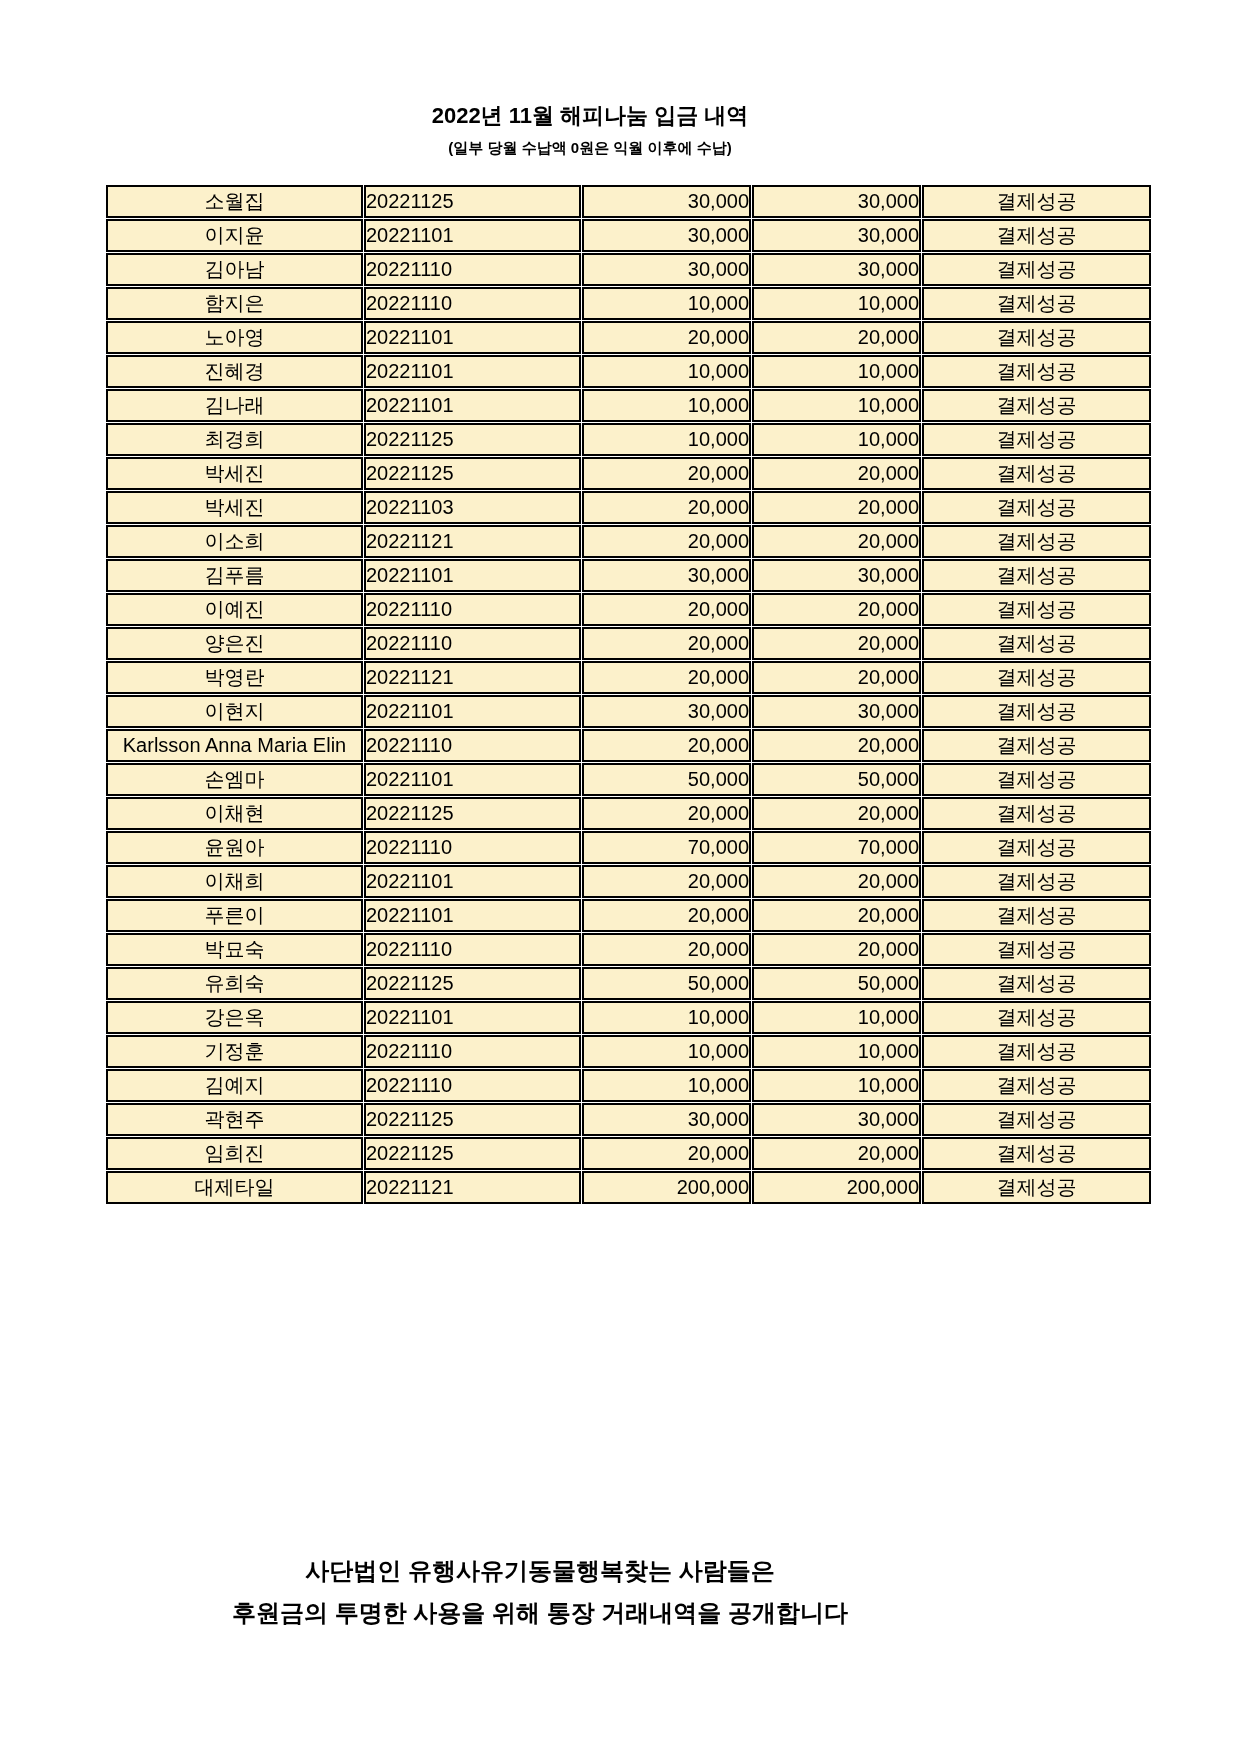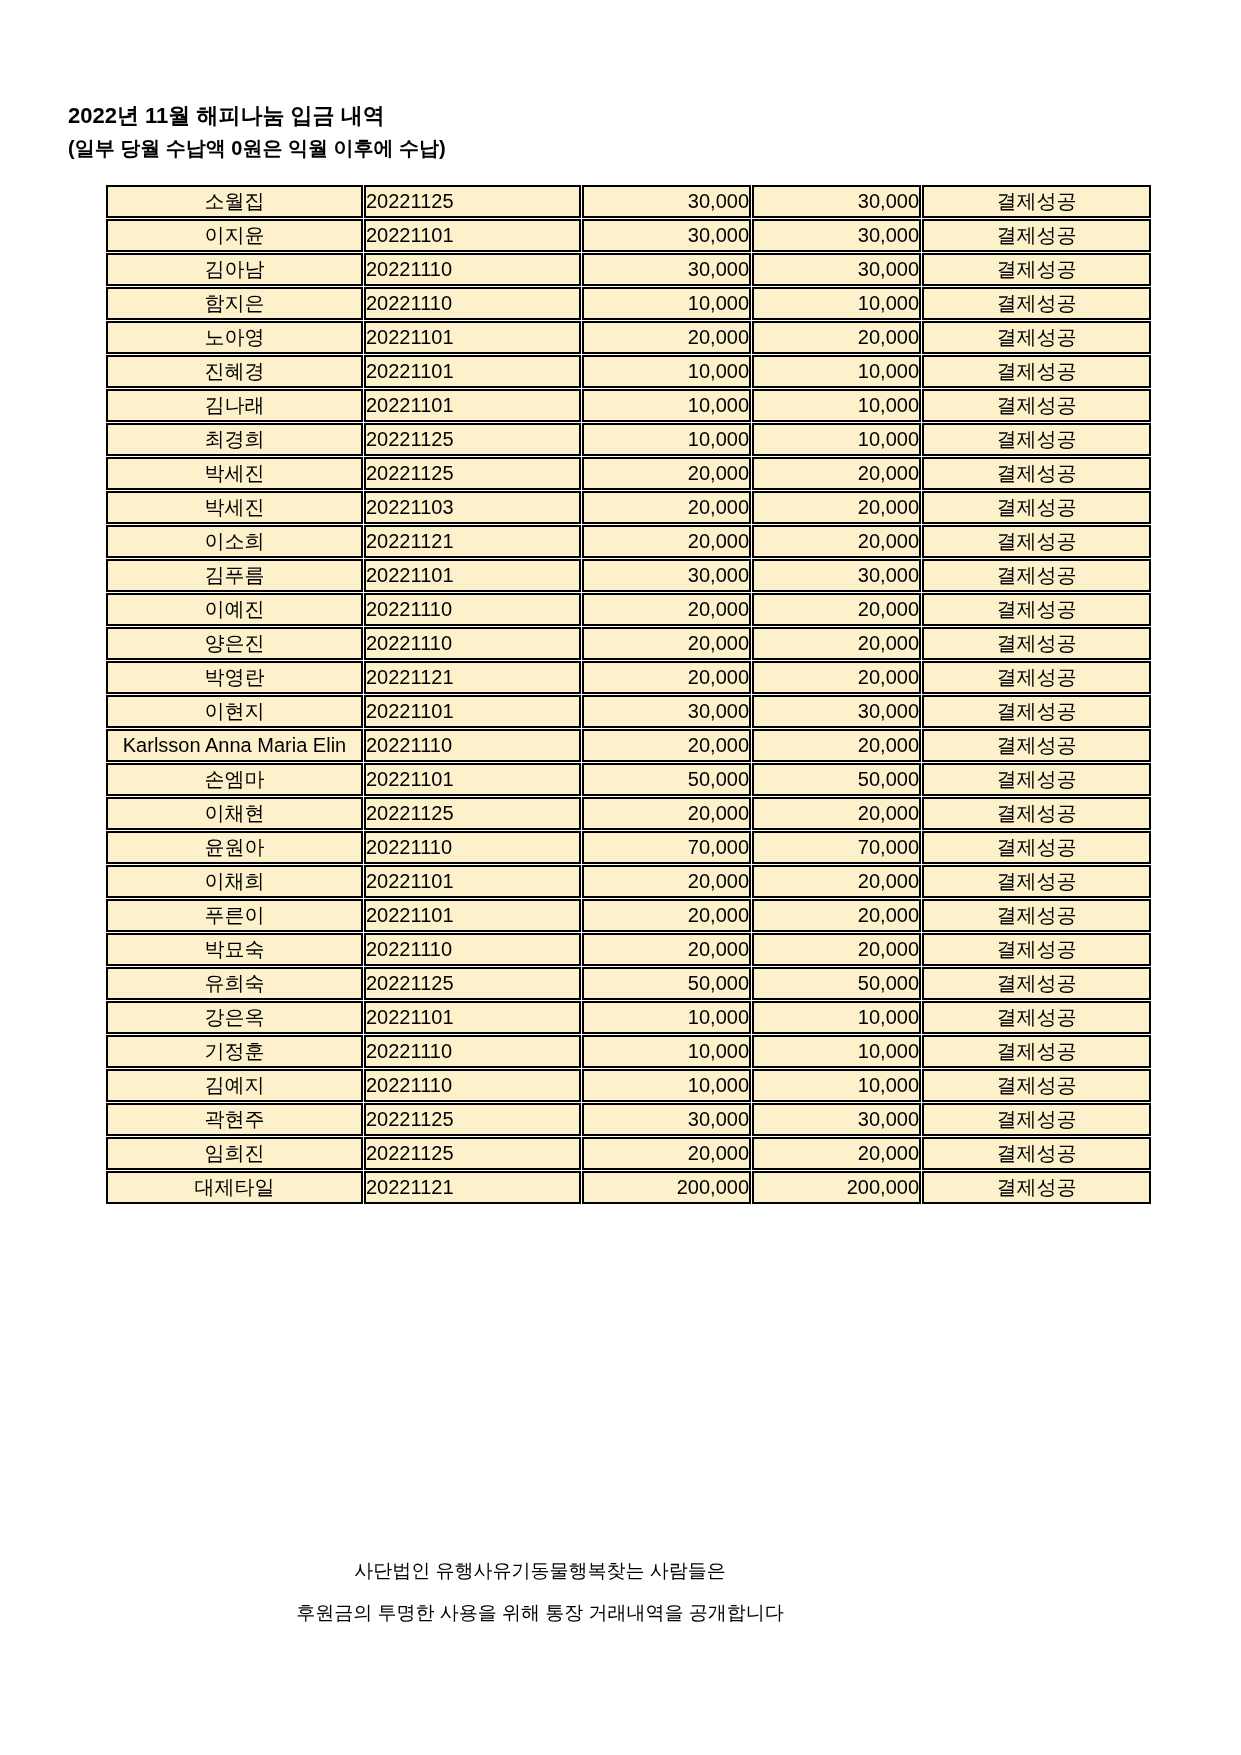--- a/index.html
+++ b/index.html
@@ -10,32 +10,32 @@
     width: 1241px;
     height: 1755px;
     background: #ffffff;
     position: relative;
     font-family: "Liberation Sans", "DejaVu Sans", sans-serif;
     color: #000000;
   }
   .title-block {
     position: absolute;
     top: 100px;
-    left: 68px;
+    left: 90px;
     width: 1000px;
-    text-align: left;
+    text-align: center;
   }
   .doc-title {
     font-size: 22px;
     font-weight: bold;
     line-height: 32px;
     margin: 0;
   }
   .doc-subtitle {
-    font-size: 20px;
+    font-size: 15px;
     font-weight: bold;
     line-height: 32px;
     margin: 0;
   }
   table.ledger {
     position: absolute;
     top: 184px;
     left: 105px;
     width: 1041px;
     table-layout: fixed;
@@ -64,22 +64,22 @@
   col.w-status { width: 229px; }
 
   .footer-block {
     position: absolute;
     top: 1550px;
     left: 40px;
     width: 1000px;
     text-align: center;
   }
   .footer-line {
-    font-size: 19px;
-    font-weight: normal;
+    font-size: 24px;
+    font-weight: bold;
     line-height: 42px;
     margin: 0;
   }
 </style>
 </head>
 <body>
 
 <div class="title-block">
   <p class="doc-title">2022년 11월 해피나눔 입금 내역</p>
   <p class="doc-subtitle">(일부 당월 수납액 0원은 익월 이후에 수납)</p>

